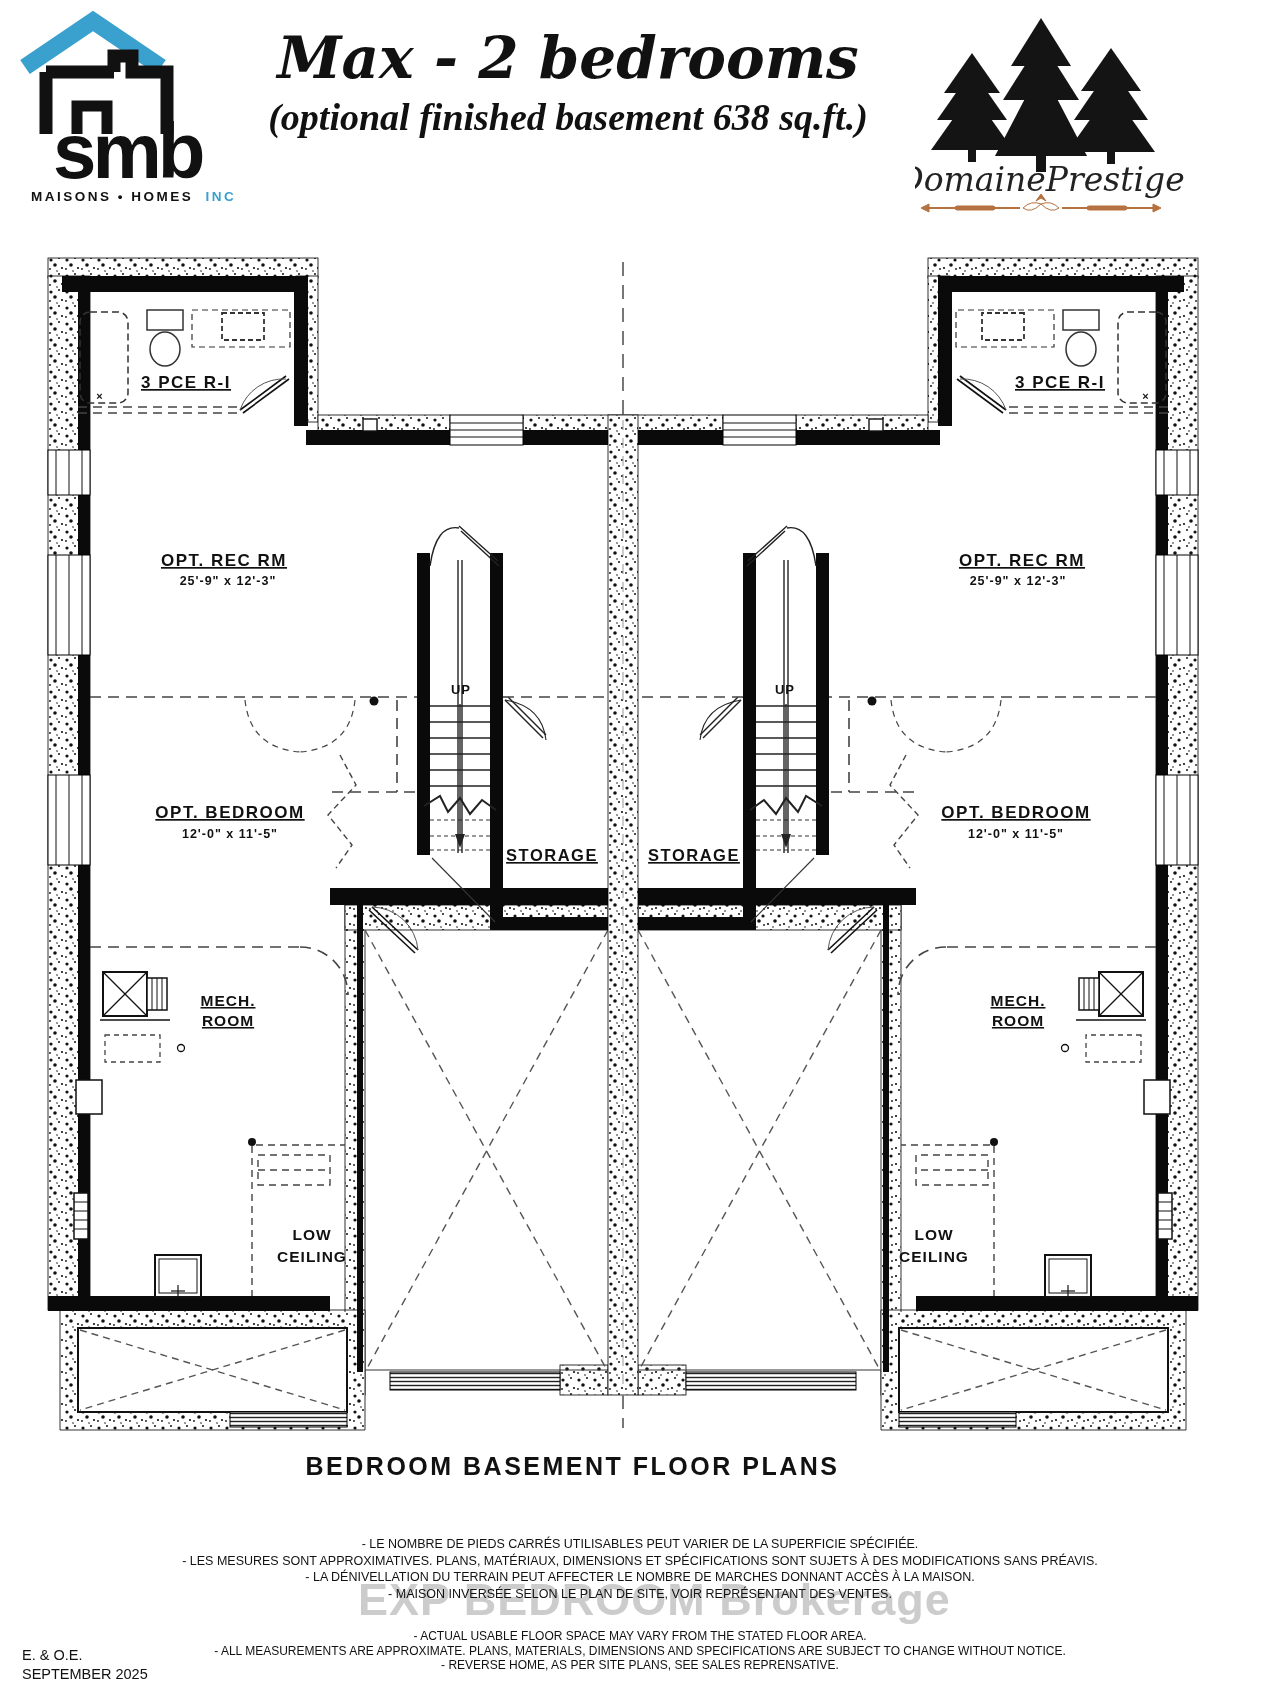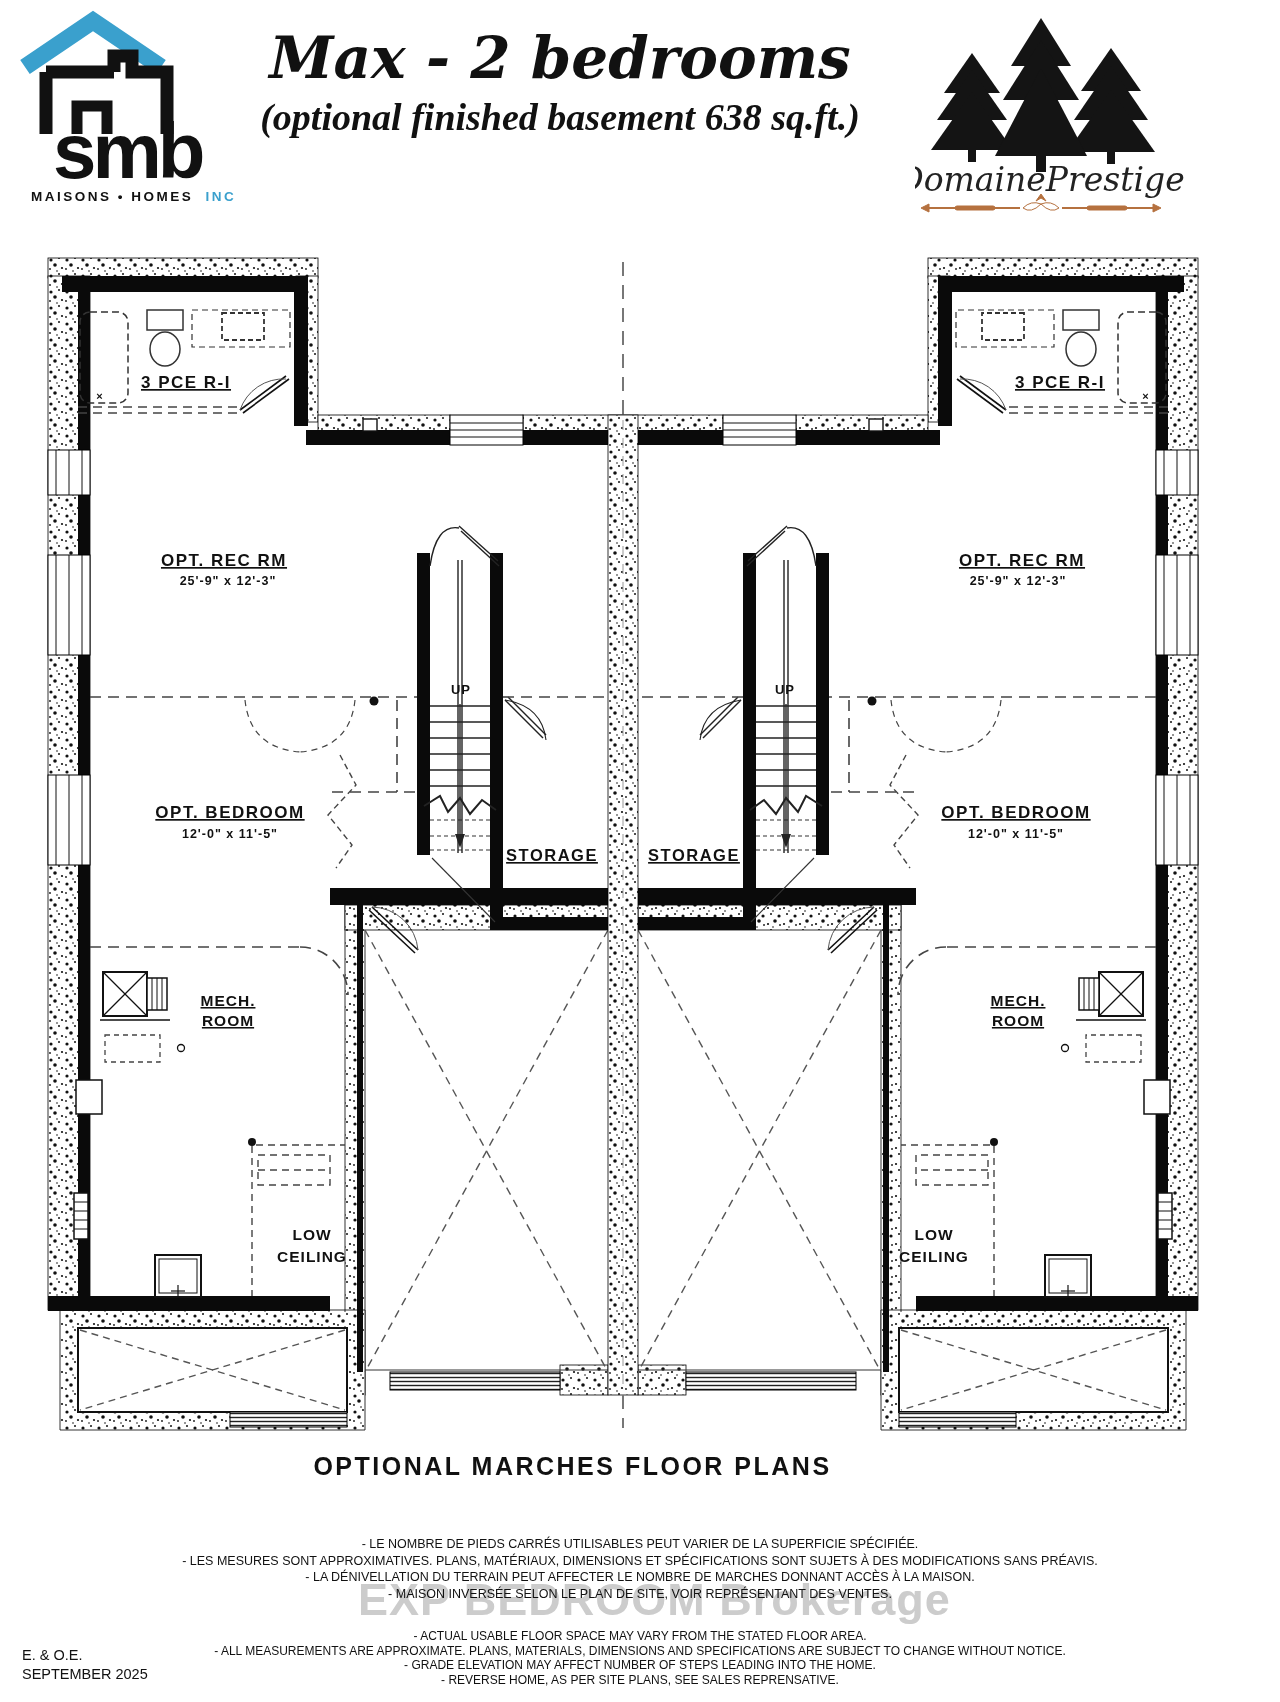--- a/index.html
+++ b/index.html
@@ -1,20 +1,20 @@
 <!DOCTYPE html>
 <html><head>
 <meta charset="utf-8">
 <style>
   html,body{margin:0;padding:0;background:#ffffff;}
   body{width:1280px;height:1702px;position:relative;font-family:"Liberation Sans",sans-serif;color:#111;overflow:hidden;}
   .abs{position:absolute;}
 
   
-  .titles{left:180px;top:28px;width:760px;text-align:center;}
+  .titles{left:188px;top:28px;width:760px;text-align:center;}
   .title-main{font-family:"DejaVu Serif",serif;font-style:italic;font-weight:bold;font-size:58px;line-height:1.05;}
   .title-sub{font-family:"DejaVu Serif",serif;font-style:italic;font-weight:bold;font-size:39px;margin-top:8px;}
   .title-sub2{font-family:Liberation Serif, serif;font-style:italic;font-weight:bold;font-size:38px;margin-top:6px;}
 
   
   .plan-title{left:0;top:1452px;width:1145px;text-align:center;font-size:25px;font-weight:bold;letter-spacing:2.5px;}
   .watermark{left:358px;top:1574px;font-size:45px;font-weight:bold;letter-spacing:1px;color:#cccccc;z-index:0;white-space:nowrap;}
   .fr-block{left:0;top:1536px;width:1280px;text-align:center;font-size:12.5px;line-height:16.5px;z-index:2;}
   .en-block{left:0;top:1629px;width:1280px;text-align:center;font-size:12px;line-height:14.5px;z-index:2;}
   .corner{left:22px;top:1646px;font-size:14.5px;line-height:19px;z-index:2;}
@@ -291,32 +291,31 @@
     <text class="stor" x="694" y="861" text-anchor="middle">STORAGE</text>
     <text class="midu" x="1018" y="1006" text-anchor="middle">MECH.</text>
     <text class="midu" x="1018" y="1026" text-anchor="middle">ROOM</text>
     <text class="mid" x="934" y="1240" text-anchor="middle">LOW</text>
     <text class="mid" x="934" y="1262" text-anchor="middle">CEILING</text>
   </g>
 </svg>
 
 <div class="abs watermark">EXP BEDROOM  Brokerage</div>
 
-<div class="abs plan-title">OPTIONAL MARCHES FLOOR PLANS</div>
+<div class="abs plan-title">BEDROOM BASEMENT FLOOR PLANS</div>
 
 <div class="abs fr-block">
   <div>- LE NOMBRE DE PIEDS CARRÉS UTILISABLES PEUT VARIER DE LA SUPERFICIE SPÉCIFIÉE.</div>
   <div>- LES MESURES SONT APPROXIMATIVES.  PLANS, MATÉRIAUX, DIMENSIONS ET SPÉCIFICATIONS SONT SUJETS À DES MODIFICATIONS SANS PRÉAVIS.</div>
   <div>- LA DÉNIVELLATION DU TERRAIN PEUT AFFECTER LE NOMBRE DE MARCHES DONNANT ACCÈS À LA MAISON.</div>
   <div>- MAISON INVERSÉE SELON LE PLAN DE SITE, VOIR REPRÉSENTANT DES VENTES.</div>
 </div>
 
 <div class="abs en-block">
   <div>- ACTUAL USABLE FLOOR SPACE MAY VARY FROM THE STATED FLOOR AREA.</div>
   <div>- ALL MEASUREMENTS ARE APPROXIMATE.  PLANS, MATERIALS, DIMENSIONS AND SPECIFICATIONS ARE SUBJECT TO CHANGE WITHOUT NOTICE.</div>
-  <div>- GRADE ELEVATION MAY AFFECT NUMBER OF STEPS LEADING INTO THE HOME.</div>
   <div>- REVERSE HOME, AS PER SITE PLANS, SEE SALES REPRENSATIVE.</div>
 </div>
 
 <div class="abs corner">
   <div>E. &amp; O.E.</div>
   <div>SEPTEMBER 2025</div>
 </div>
 
 </body></html>

